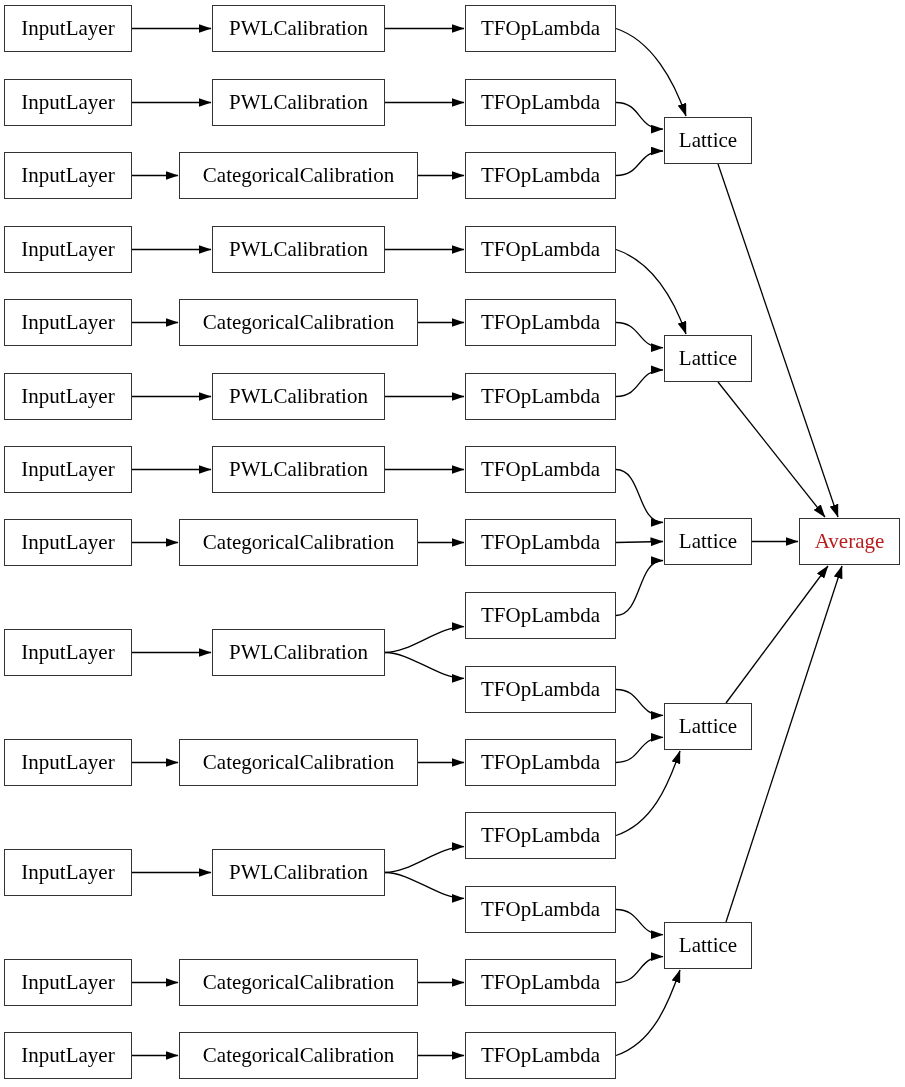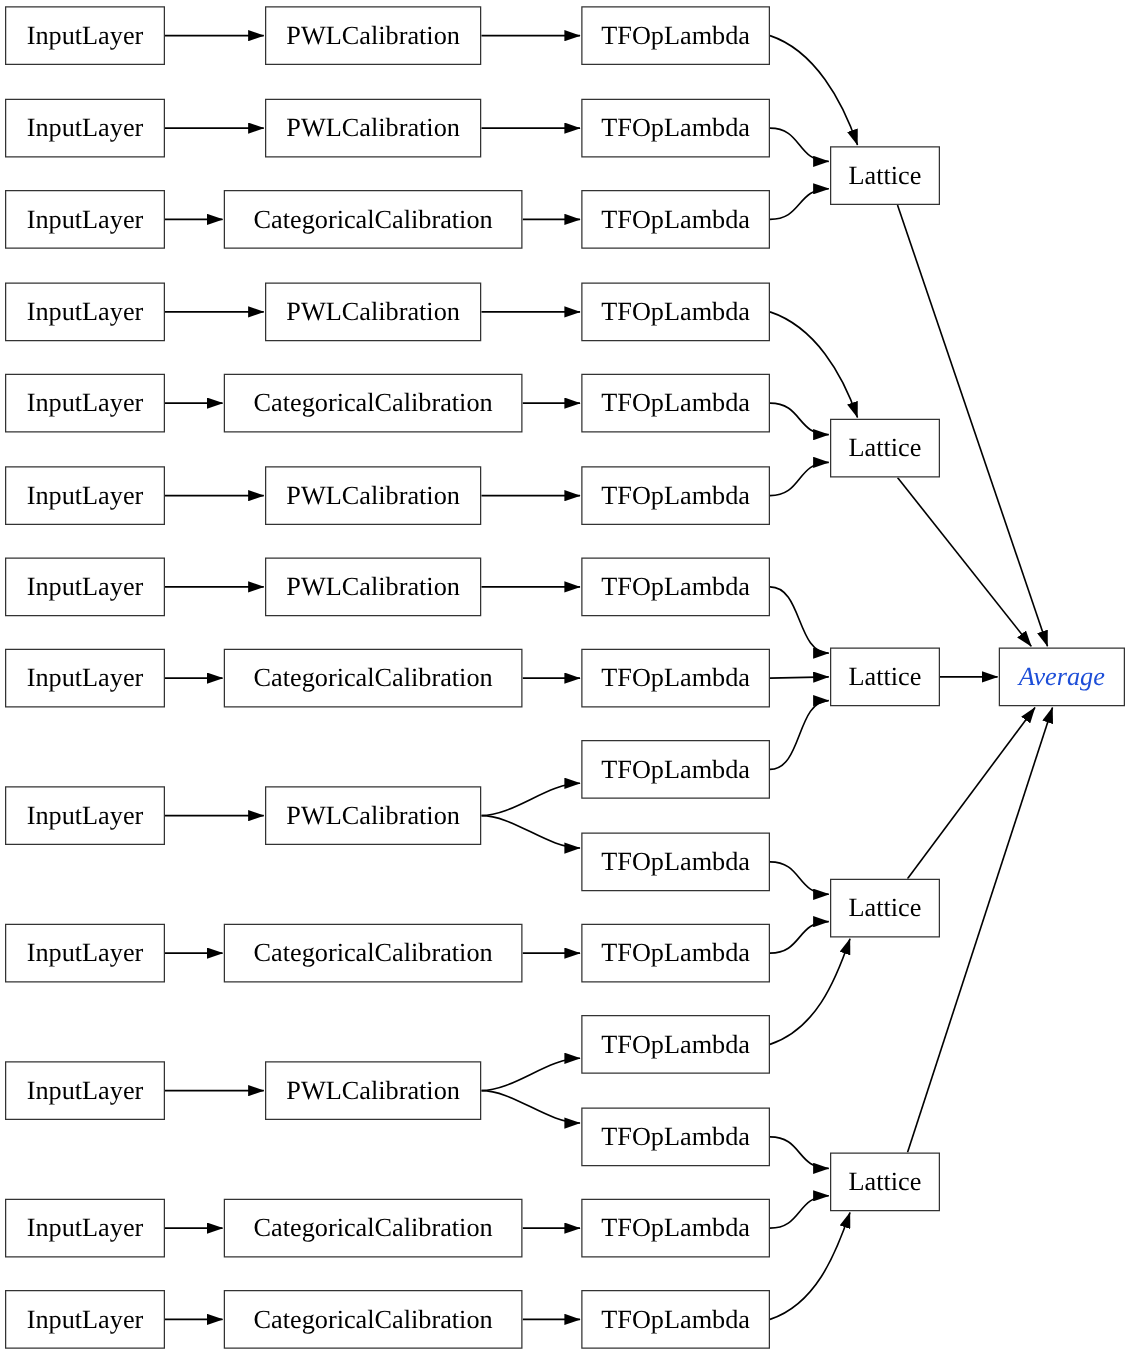--- a/index.html
+++ b/index.html
@@ -221,16 +221,16 @@
       <div class="node" style="left: 664px; top: 518px; width: 88px; border-color: rgb(51, 51, 51); background: rgb(255, 255, 255);">
         <span style="color: rgb(0, 0, 0);">Lattice</span>
       </div>
       <div class="node" style="left: 664px; top: 703px; width: 88px; border-color: rgb(51, 51, 51); background: rgb(255, 255, 255);">
         <span style="color: rgb(0, 0, 0);">Lattice</span>
       </div>
       <div class="node" style="left: 664px; top: 922px; width: 88px; border-color: rgb(51, 51, 51); background: rgb(255, 255, 255);">
         <span style="color: rgb(0, 0, 0);">Lattice</span>
       </div>
       <div class="node" style="left: 799px; top: 518px; width: 101px; border-color: rgb(51, 51, 51); background: rgb(255, 255, 255);">
-        <span style="color: #1d4ed8; font-style: italic;">Average</span>
+        <span style="color: #b91c1c;">Average</span>
       </div>
     </div>
 </div>
 
 </body></html>

